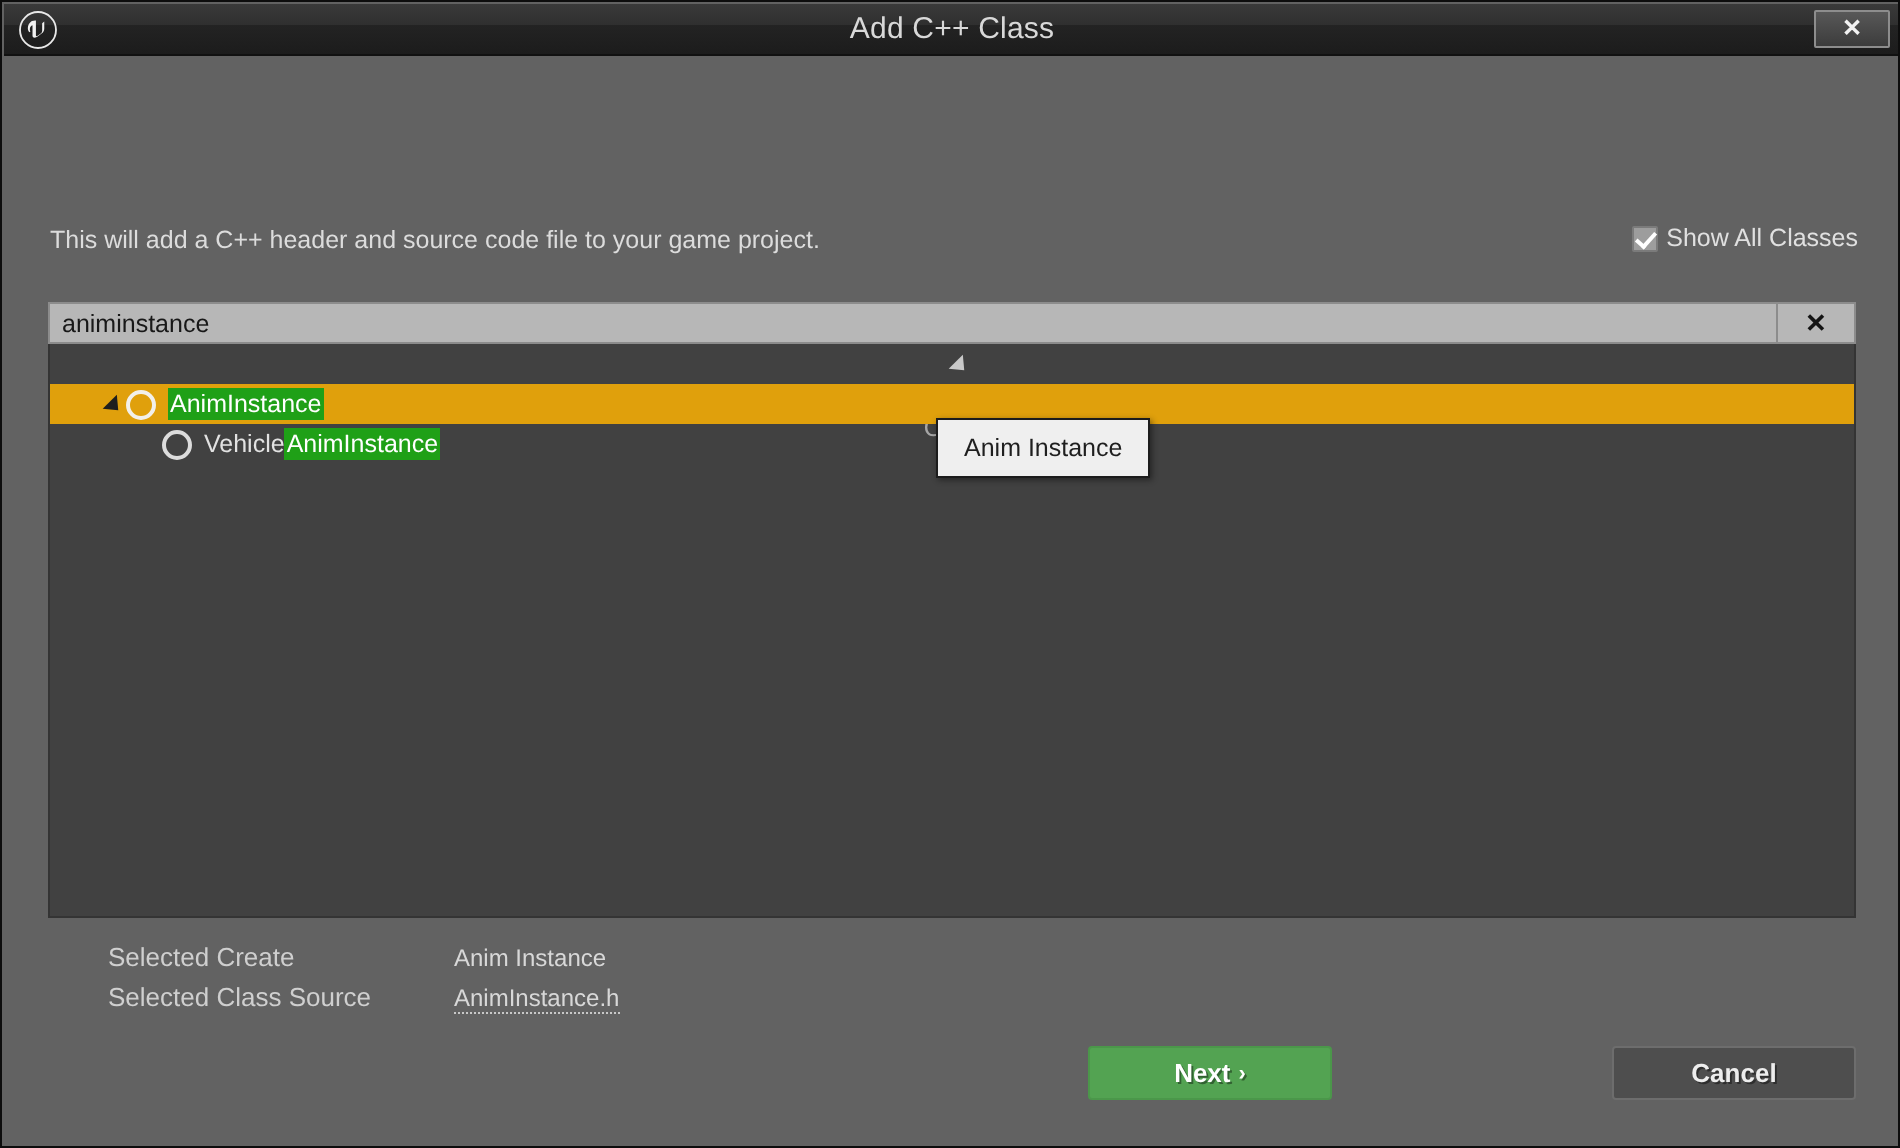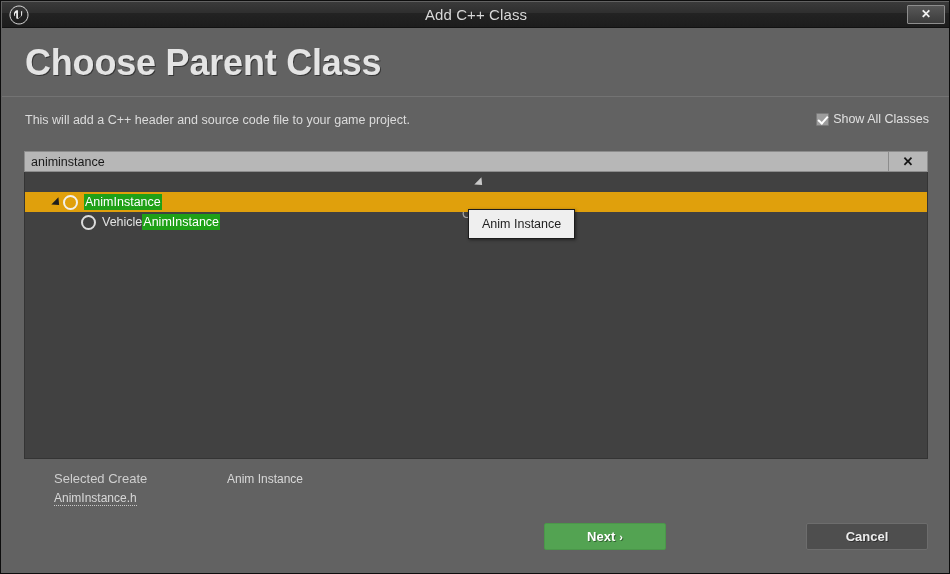--- a/index.html
+++ b/index.html
@@ -336,23 +336,20 @@
     <div id="ue-logo">
       <svg width="20" height="20" viewBox="0 0 24 24" aria-hidden="true">
         <path d="M12 1.2C6.04 1.2 1.2 6.04 1.2 12S6.04 22.8 12 22.8 22.8 17.96 22.8 12 17.96 1.2 12 1.2z" fill="none" stroke="#e8e8e8" stroke-width="1.1"></path>
         <path d="M8.3 6.6c-1.5 1.0-2.4 2.5-2.4 4.2 0 1.1.35 2.0 1.0 2.6l.55-.5c-.25-.4-.35-.85-.35-1.35 0-1.1.6-2.0 1.6-2.35v6.05c0 .85.5 1.35 1.35 1.35.55 0 1.15-.25 1.75-.7l2.35-1.8c.95-.72 1.6-1.55 1.6-2.9V6.95l-1.25.95v4.55c0 .75-.25 1.2-.85 1.65l-1.65 1.25c-.35.27-.6.35-.8.35-.3 0-.45-.2-.45-.55V6.3c-.75-.1-1.5.05-2.4.3z" fill="#f2f2f2"></path>
       </svg>
     </div>
     <div id="title-text">Add C++ Class</div>
     <div id="close-btn">✕</div>
   </div>
 
-  <div id="header-area">
-    <div id="page-title">Choose Parent Class</div>
-  </div>
 
   <div id="desc-row">
     <div id="desc-text">This will add a C++ header and source code file to your game project.</div>
     <div id="show-all">
       <span id="show-all-box"></span>
       <span id="show-all-label">Show All Classes</span>
     </div>
   </div>
 
   <div id="search-row">
@@ -387,20 +384,21 @@
   </div>
 
   <div id="tooltip">Anim Instance</div>
 
   <div id="info-block">
     <div class="info-line">
       <span class="info-label">Selected Create</span>
       <span class="info-value">Anim Instance</span>
     </div>
     <div class="info-line">
+      <span class="info-label">Selected Class Source</span>
       <span class="info-link">AnimInstance.h</span>
     </div>
   </div>
 
   <div id="footer">
     <div class="btn" id="btn-next">
       <span>Next</span>
       <span class="chev">›</span>
     </div>
     <div class="btn" id="btn-cancel">

